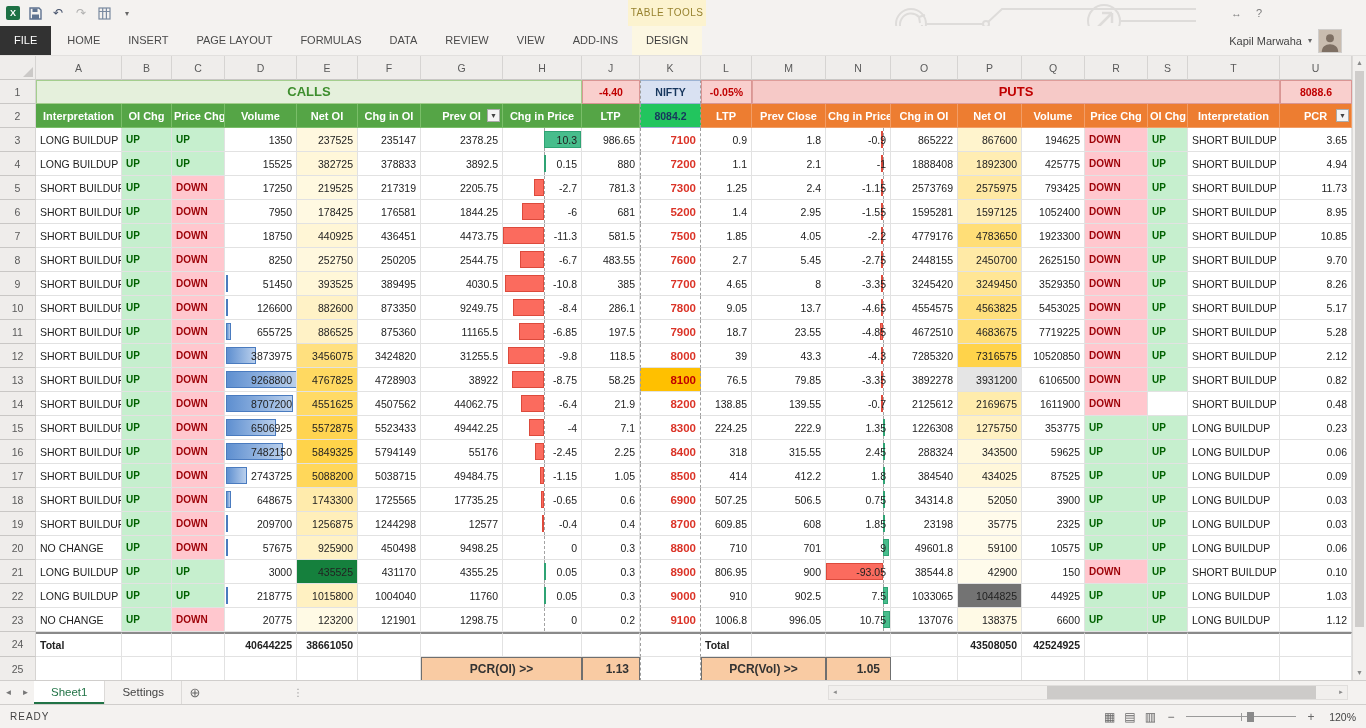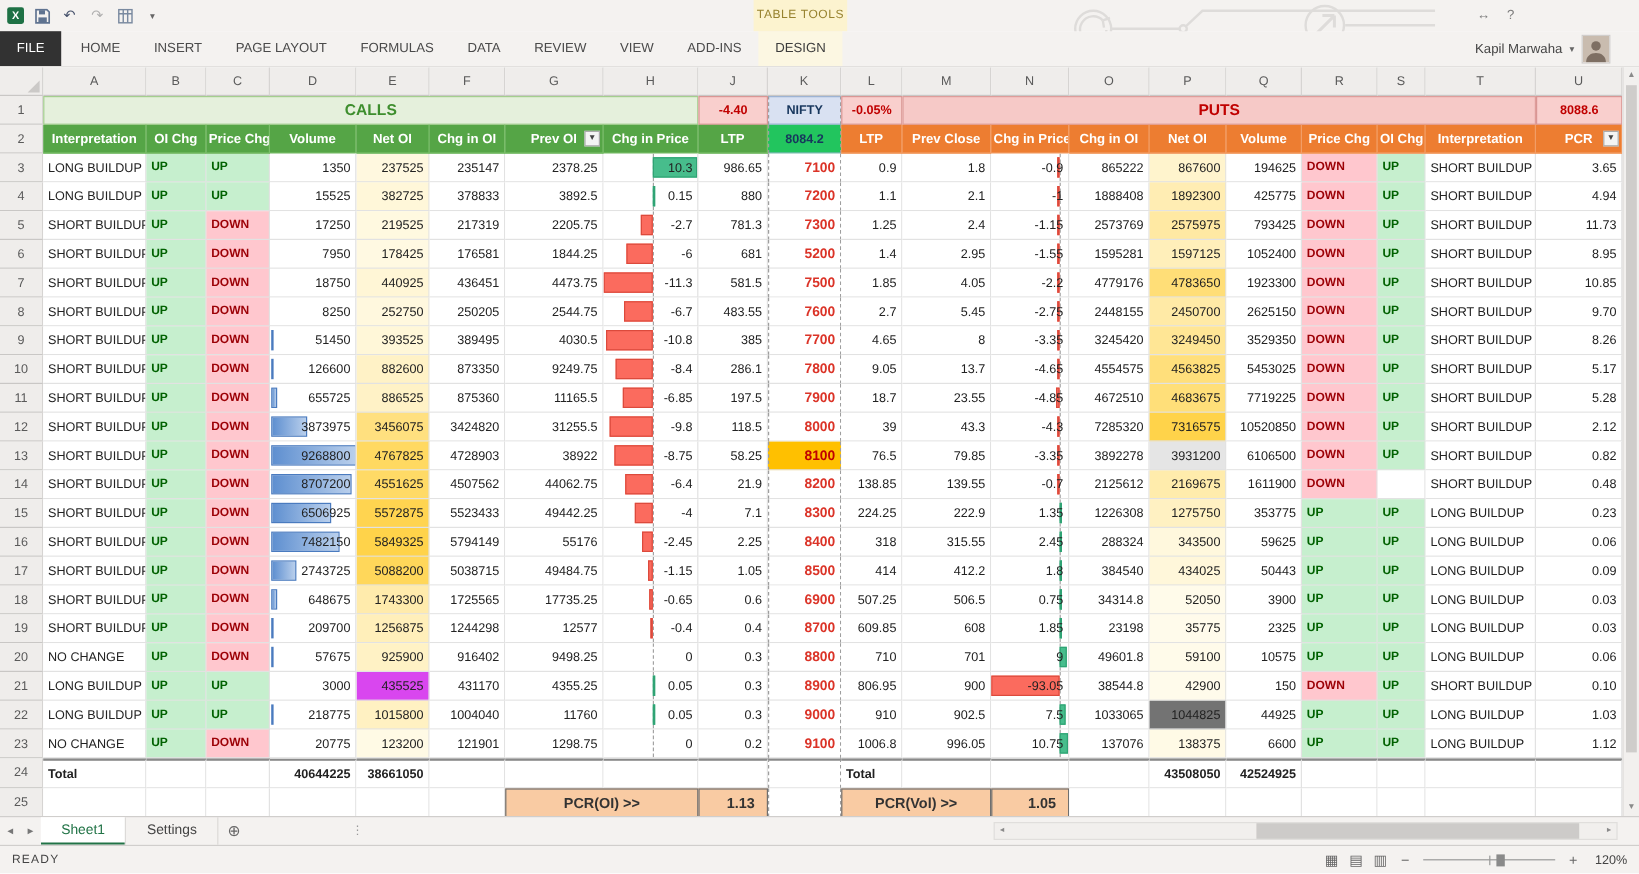--- a/index.html
+++ b/index.html
@@ -585,21 +585,21 @@
           <td class="num">5038715</td>
           <td class="num">49484.75</td>
           <td class="num rel"><i class="ax" style="left:52.31481481481482%"></i><i class="db" style="right:47.68518518518518%;width:5.3240740740740735%;background:#FB6B5E;border-color:#DC4A3C"></i><span class="ct">-1.15</span></td>
           <td class="num">1.05</td>
           <td class="stk kcol">8500</td>
           <td class="num">414</td>
           <td class="num">412.2</td>
           <td class="num rel"><i class="ax" style="left:89.64354527938343%"></i><i class="db" style="left:89.64354527938343%;width:1.7341040462427746%;background:#47BD8C;border-color:#2FA374"></i><span class="ct">1.8</span></td>
           <td class="num">384540</td>
           <td class="num" style="background:rgb(255,247,218)">434025</td>
-          <td class="num">50443</td>
+          <td class="num">87525</td>
           <td class="ud up">UP</td>
           <td class="ud up">UP</td>
           <td class="tl">LONG BUILDUP</td>
           <td class="num">0.09</td>
         </tr>
         <tr>
           <th class="rh">18</th>
           <td class="tl">SHORT BUILDUP</td>
           <td class="ud up">UP</td>
           <td class="ud dn">DOWN</td>
@@ -644,21 +644,21 @@
           <td class="tl">LONG BUILDUP</td>
           <td class="num">0.03</td>
         </tr>
         <tr>
           <th class="rh">20</th>
           <td class="tl">NO CHANGE</td>
           <td class="ud up">UP</td>
           <td class="ud dn">DOWN</td>
           <td class="num rel"><i class="vb" style="width:0.6222488348006214%;background:linear-gradient(to right,#5E8FD0,#B9CFEC);border-color:#4A7BBF"></i><span class="ct">57675</span></td>
           <td class="num" style="background:rgb(255,242,197)">925900</td>
-          <td class="num">916402</td>
+          <td class="num">450498</td>
           <td class="num">9498.25</td>
           <td class="num rel"><i class="ax" style="left:52.31481481481482%"></i><span class="ct">0</span></td>
           <td class="num">0.3</td>
           <td class="stk kcol">8800</td>
           <td class="num">710</td>
           <td class="num">701</td>
           <td class="num rel"><i class="ax" style="left:89.64354527938343%"></i><i class="db" style="left:89.64354527938343%;width:8.670520231213873%;background:#47BD8C;border-color:#2FA374"></i><span class="ct">9</span></td>
           <td class="num">49601.8</td>
           <td class="num" style="background:rgb(255,251,234)">59100</td>
           <td class="num">10575</td>
@@ -666,21 +666,21 @@
           <td class="ud up">UP</td>
           <td class="tl">LONG BUILDUP</td>
           <td class="num">0.06</td>
         </tr>
         <tr>
           <th class="rh">21</th>
           <td class="tl">LONG BUILDUP</td>
           <td class="ud up">UP</td>
           <td class="ud up">UP</td>
           <td class="num rel"><span class="ct">3000</span></td>
-          <td class="num" style="background:#d946ef">435525</td>
+          <td class="num" style="background:#15803d">435525</td>
           <td class="num">431170</td>
           <td class="num">4355.25</td>
           <td class="num rel"><i class="ax" style="left:52.31481481481482%"></i><i class="db" style="left:52.31481481481482%;width:0.2314814814814815%;background:#47BD8C;border-color:#2FA374"></i><span class="ct">0.05</span></td>
           <td class="num">0.3</td>
           <td class="stk kcol">8900</td>
           <td class="num">806.95</td>
           <td class="num">900</td>
           <td class="num rel"><i class="ax" style="left:89.64354527938343%"></i><i class="db" style="right:10.356454720616568%;width:89.64354527938343%;background:#FB6B5E;border-color:#DC4A3C"></i><span class="ct">-93.05</span></td>
           <td class="num">38544.8</td>
           <td class="num" style="background:rgb(255,251,235)">42900</td>

